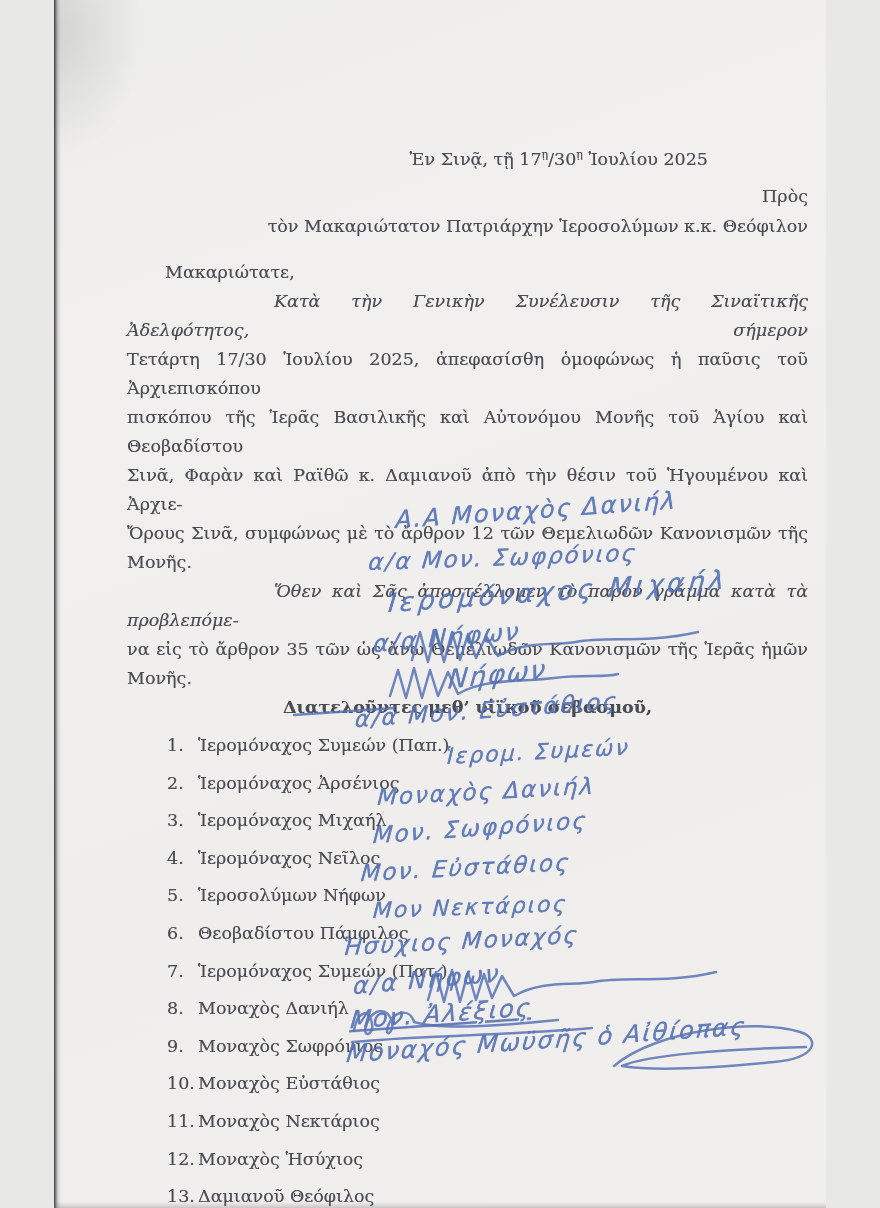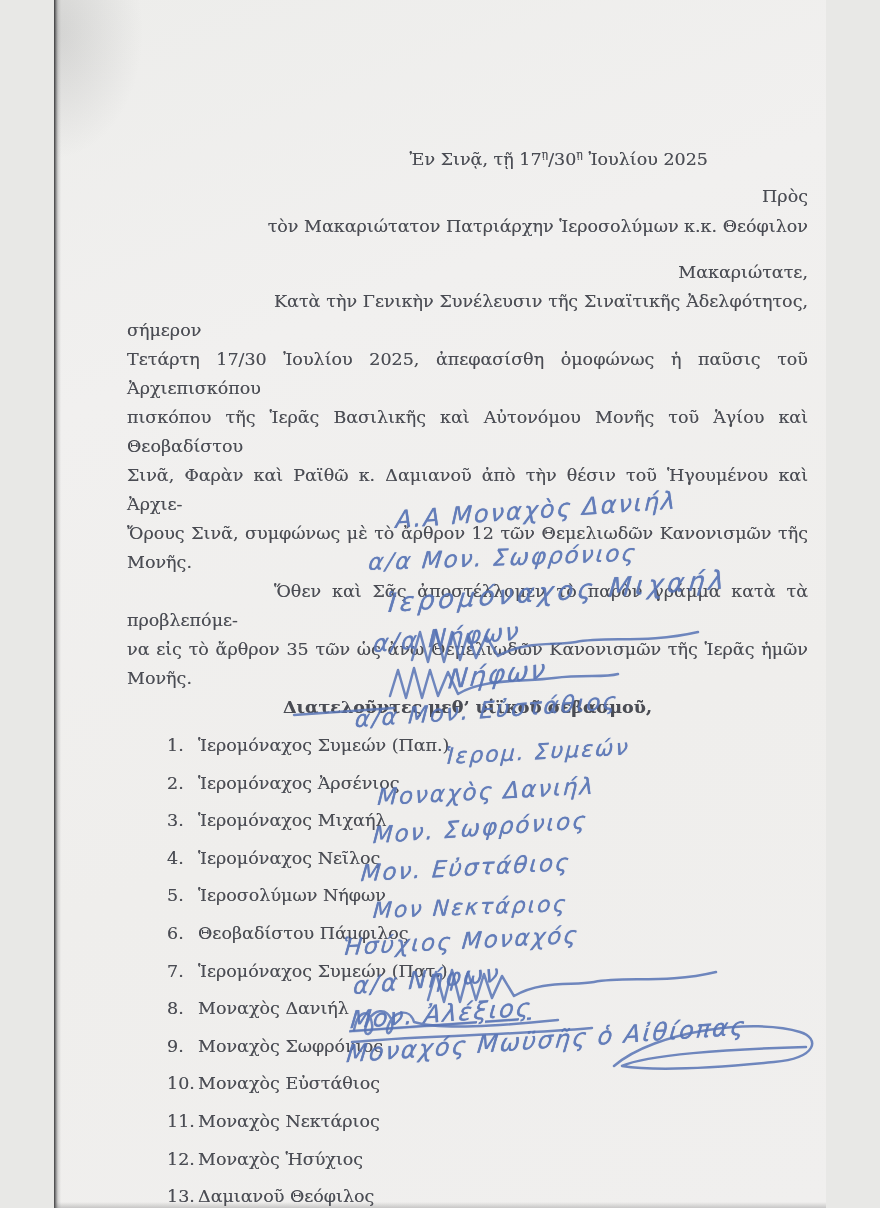--- a/index.html
+++ b/index.html
@@ -41,23 +41,23 @@
     position: absolute; top: 148px; right: 118px;
     font-size: 17.5px; white-space: nowrap;
   }
   .dateline sup { font-size: 11px; }
 
   .body-block {
     position: absolute; left: 73px; top: 181px; width: 681px;
     font-size: 17.5px; line-height: 29px;
   }
   .addr { margin-left: 37px; line-height: 30px; text-align: right; }
-  .salutation { margin-left: 38px; margin-top: 17px; text-align: right; }
+  .salutation { margin-left: 38px; margin-top: 17px; }
   .jline { text-align: justify; text-align-last: justify; }
-  .ind { text-indent: 147px; }
+  .ind { text-indent: 147px; font-style: italic; }
   .closing { text-align: center; margin-top: 0; font-weight: bold; }
 
   .siglist { margin-top: 5px; margin-left: 40px; list-style: none; }
   .siglist .row { line-height: 37.6px; white-space: nowrap; }
   .siglist .num { display: inline-block; min-width: 31px; }
 
   
   .signature-layer {
     position: absolute; inset: 0; pointer-events: none;
     color: var(--ink);

